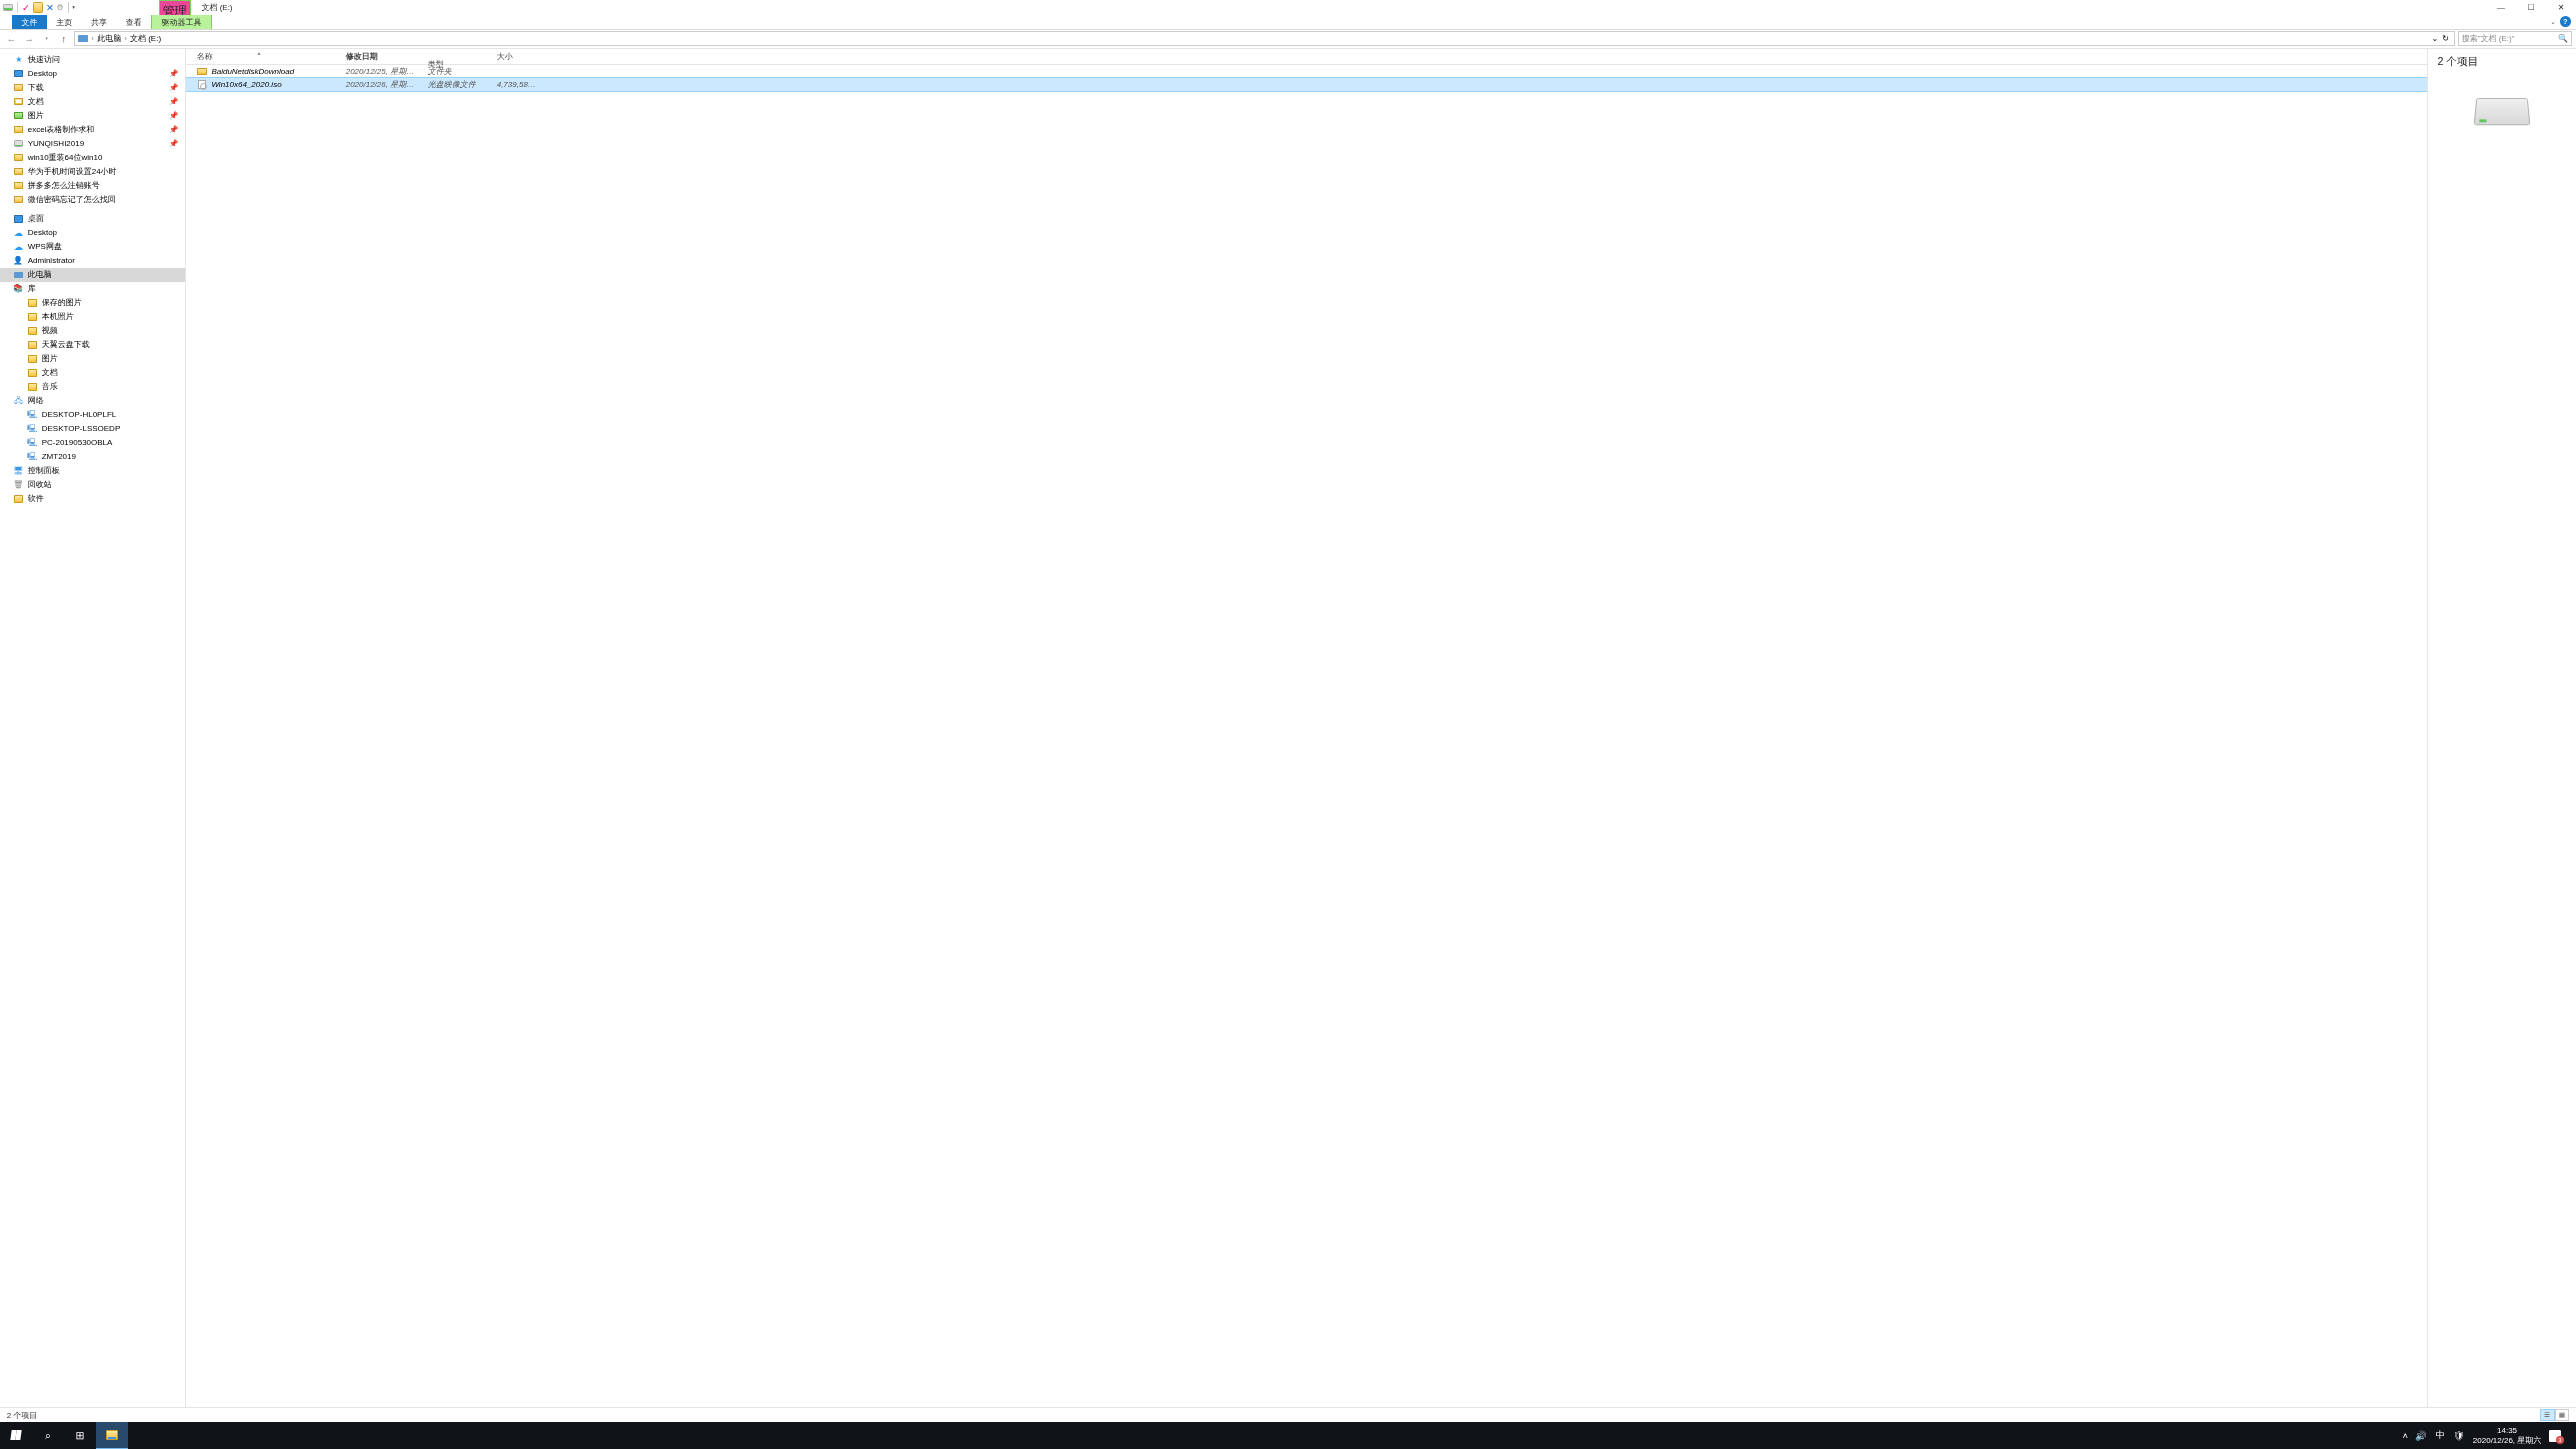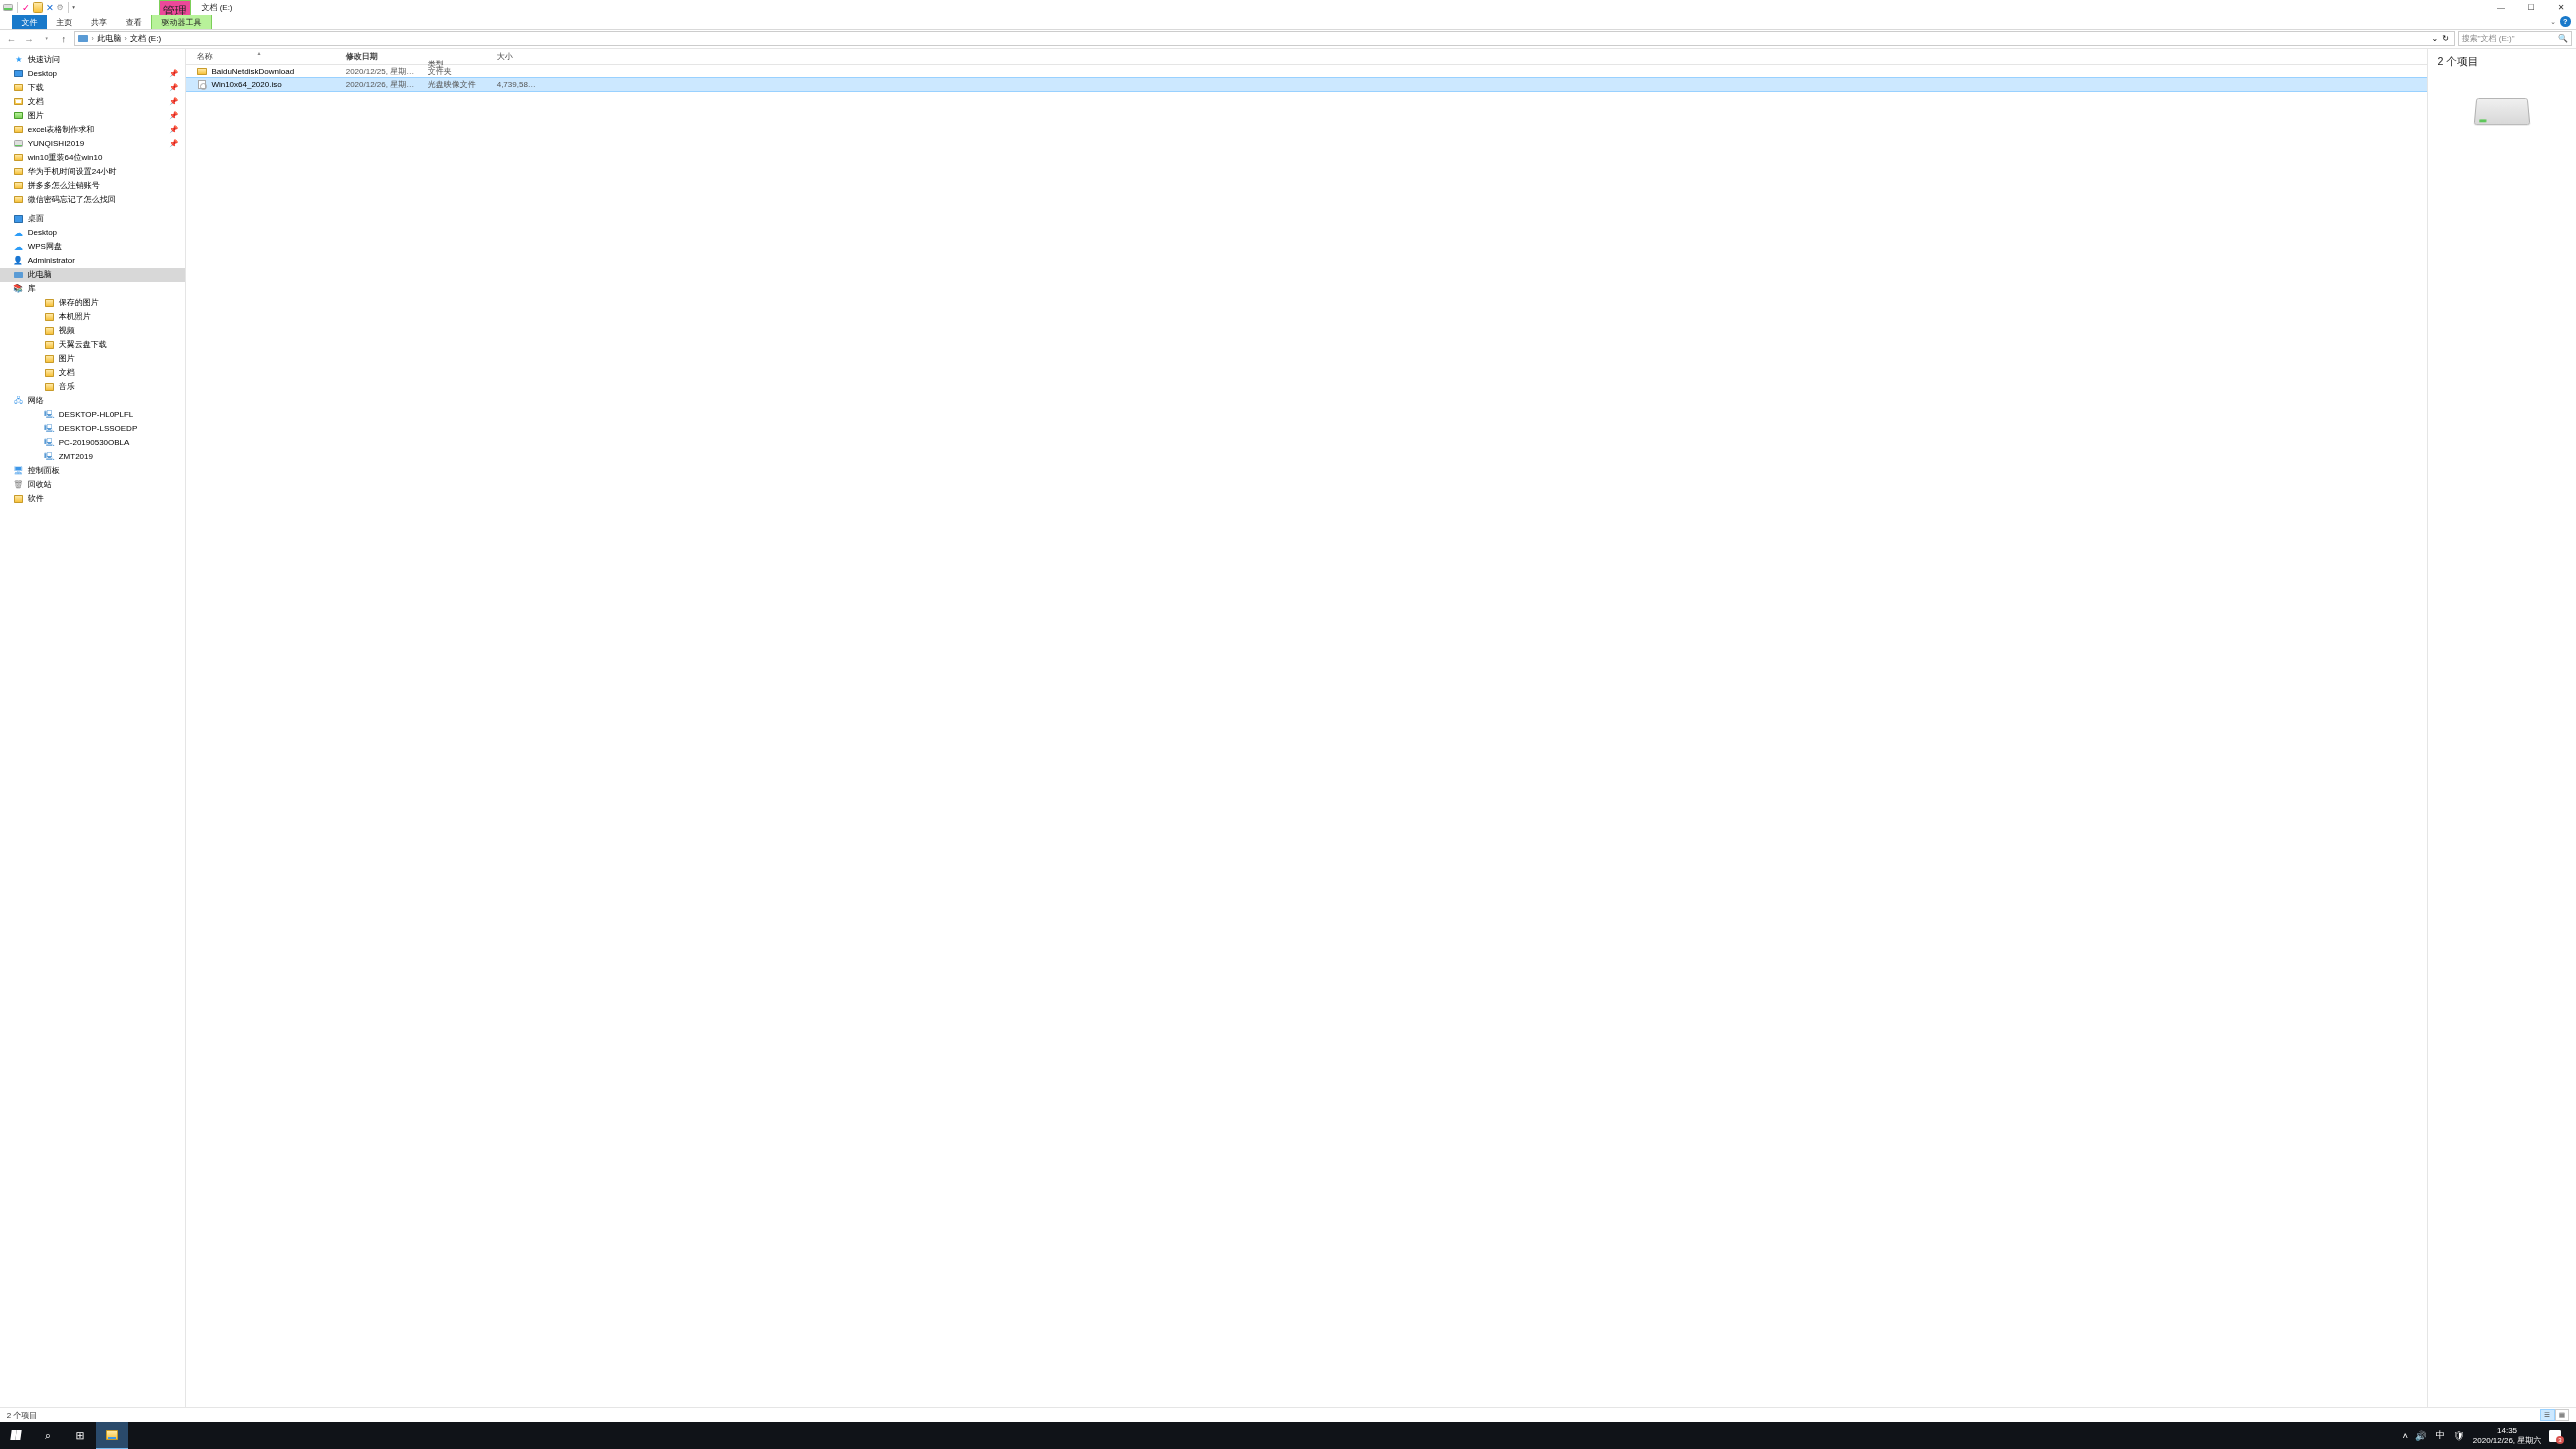--- a/index.html
+++ b/index.html
@@ -42,21 +42,21 @@
   .crumbs .sep { color:#777; font-size:6.7px; padding:0 2px; }
   .crumbs .refresh-wrap { margin-left:auto; display:flex; align-items:center; gap:4px; padding-right:2.7px; }
   .searchbox { width:114px; height:14.8px; border:0.7px solid #ccc; display:flex; align-items:center; padding:0 2.7px; color:#888; }
   .searchbox .mag { margin-left:auto; color:#555; }
 
   
   .main { flex:1; display:flex; min-height:0; }
   .nav { width:186px; border-right:0.7px solid #e5e5e5; overflow-y:auto; padding-top:4px; }
   .nav-item { height:14px; display:flex; align-items:center; padding-left:13.4px; gap:4px; font-size:8px; cursor:default; white-space:nowrap; position:relative; }
   .nav-item.lvl2 { padding-left:13px; }
-  .nav-item.lvl3 { padding-left:44px; }
+  .nav-item.lvl3 { padding-left:27px; }
   .nav-item.selected { background:#d8d8d8; }
   .nav-item .pin { position:absolute; right:6.7px; color:#888; font-size:7.4px; }
   .nav-spacer { height:5.4px; }
   .nicon { width:10.7px; height:10.7px; display:flex; align-items:center; justify-content:center; font-size:8px; }
   .ic-star { color:#2e9df7; }
   .ic-desktop { width:9.4px; height:7.4px; background:#3d97e8; border:0.7px solid #2a6ca8; border-radius:0.7px; }
   .ic-folder { width:9.4px; height:7.4px; background:linear-gradient(#ffe9a6,#f7c23c); border:0.7px solid #c89b2a; border-radius:0.7px; position:relative; }
   .ic-folder.docs::after { content:""; position:absolute; inset:1.3px; background:#fff; }
   .ic-folder.green { background:linear-gradient(#b8f29a,#7ccf59); border-color:#4a9e2a; }
   .ic-cloud { color:#2e9df7; font-size:9.4px; }
@@ -74,21 +74,21 @@
   .cols { height:16px; display:flex; align-items:center; border-bottom:0.7px solid #e5e5e5; color:#444; font-size:8px; }
   .col { padding-left:10.7px; position:relative; }
   .col.name { width:149px; }
   .col.date { width:82px;font-weight:bold; }
   .col.type { width:69px;margin-top:17px; }
   .col.size { width:55px; text-align:left; }
   .col .sort { position:absolute; right:50%; top:-2px; color:#888; font-size:6px; }
   .rows { flex:1; overflow:auto; }
   .row { height:13.4px; display:flex; align-items:center; font-size:8px; }
   .row.sel { background:#cce8ff; outline:0.7px solid #99d1ff; }
-  .cell { padding-left:10.7px; overflow:hidden; text-overflow:ellipsis; white-space:nowrap; }
+  .cell { padding-left:10.7px; overflow:hidden; text-overflow:ellipsis; white-space:nowrap;font-style:italic; }
   .cell.name { width:149px; display:flex; align-items:center; gap:4px; }
   .cell.date { width:82px; color:#555; }
   .cell.type { width:69px; color:#555; }
   .cell.size { width:55px; text-align:right; padding-right:4px; color:#555; }
   .ficon { width:10.7px; height:10.7px; display:flex; align-items:center; justify-content:center; }
   .ic-iso { width:8.7px; height:9.4px; background:#fff; border:0.7px solid #aaa; position:relative; }
   .ic-iso::after { content:""; position:absolute; top:2px; left:1.3px; width:5.4px; height:5.4px; border:0.7px solid #aaa; border-radius:50%; }
 
   .preview { width:149px; border-left:0.7px solid #e5e5e5; padding:6.7px 9.4px; }
   .preview-title { font-size:10.7px; color:#222; margin-bottom:27px; }

